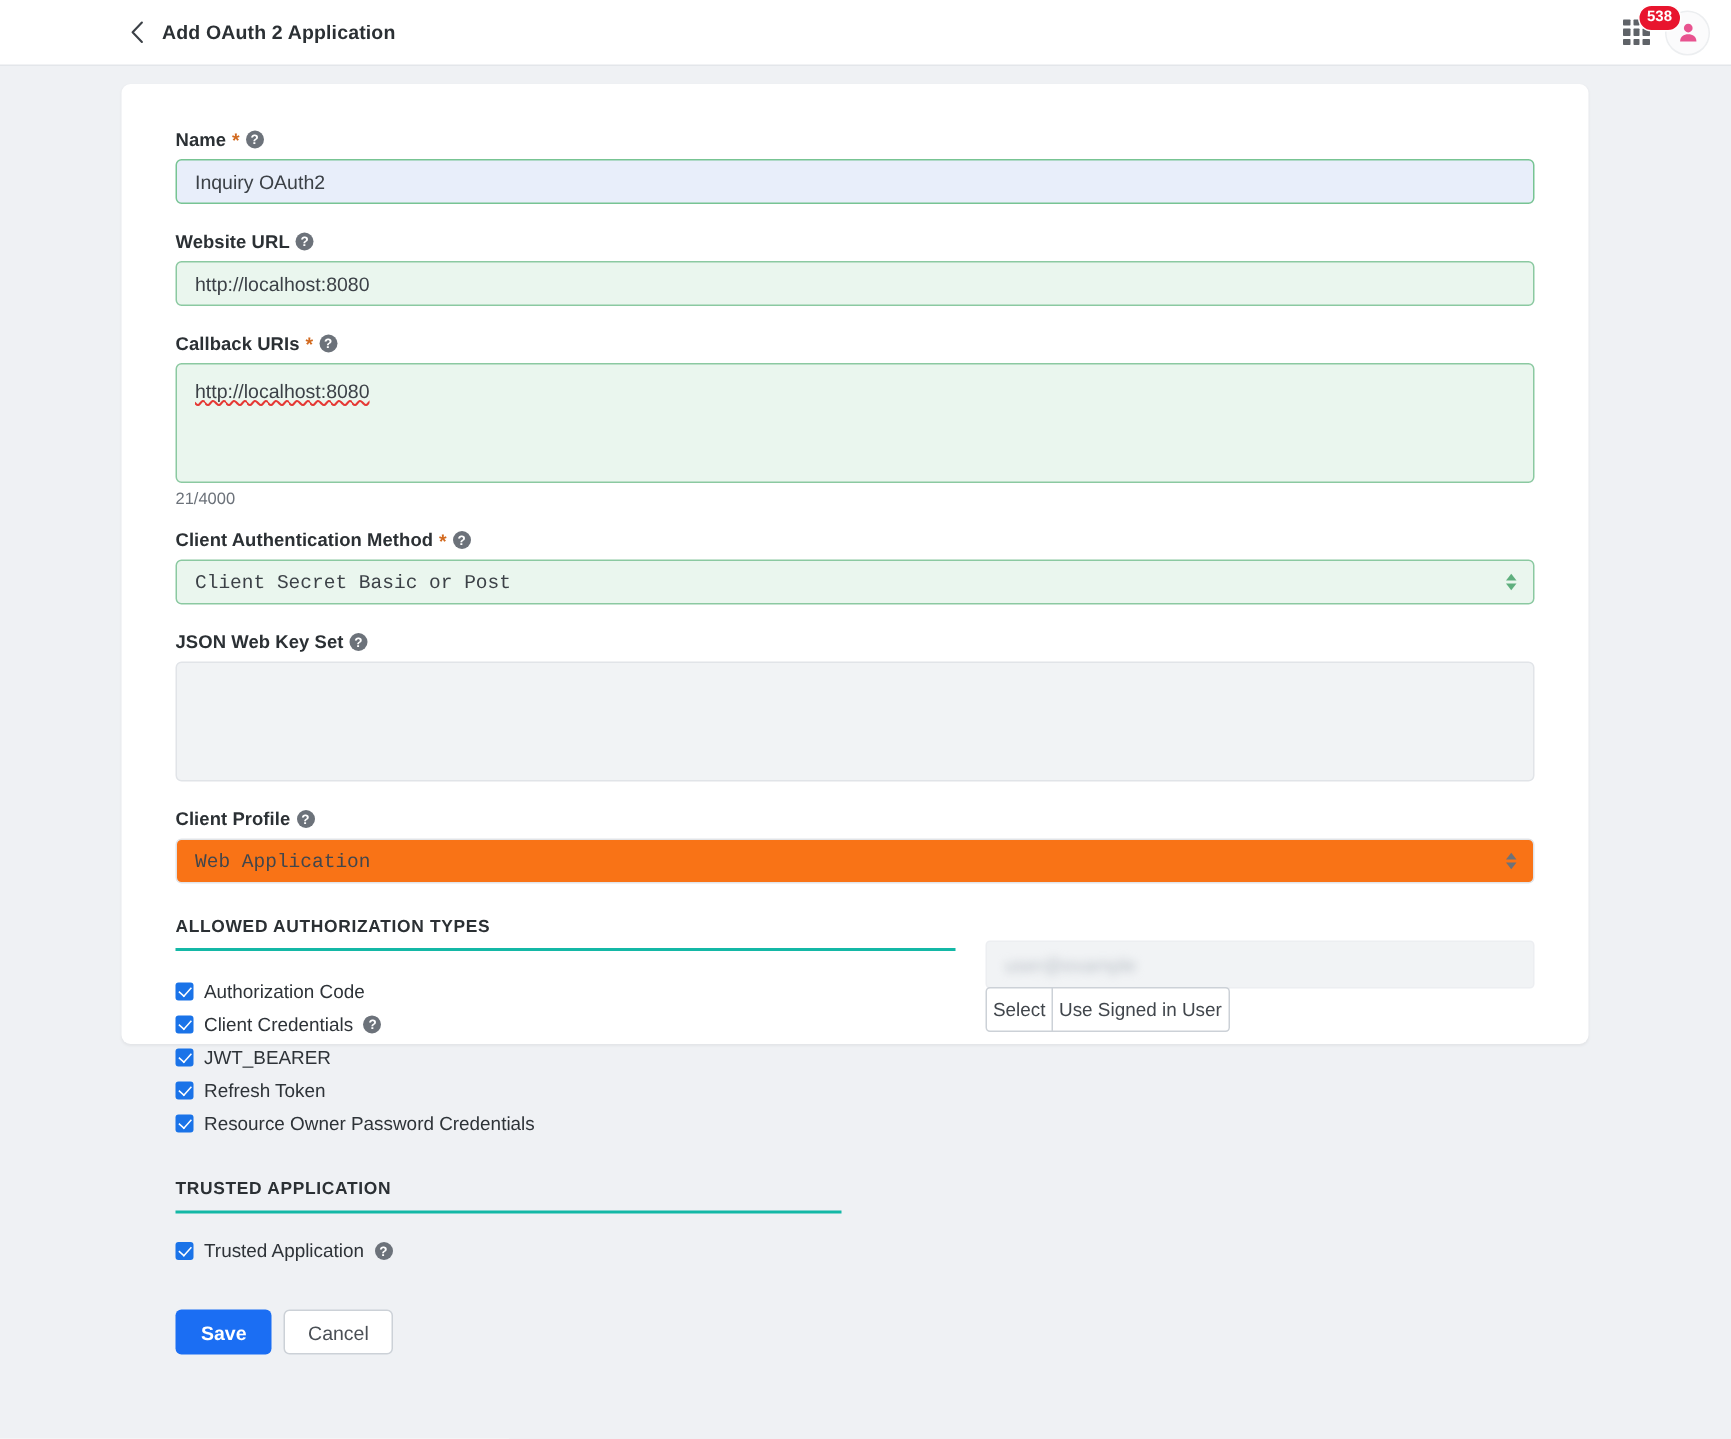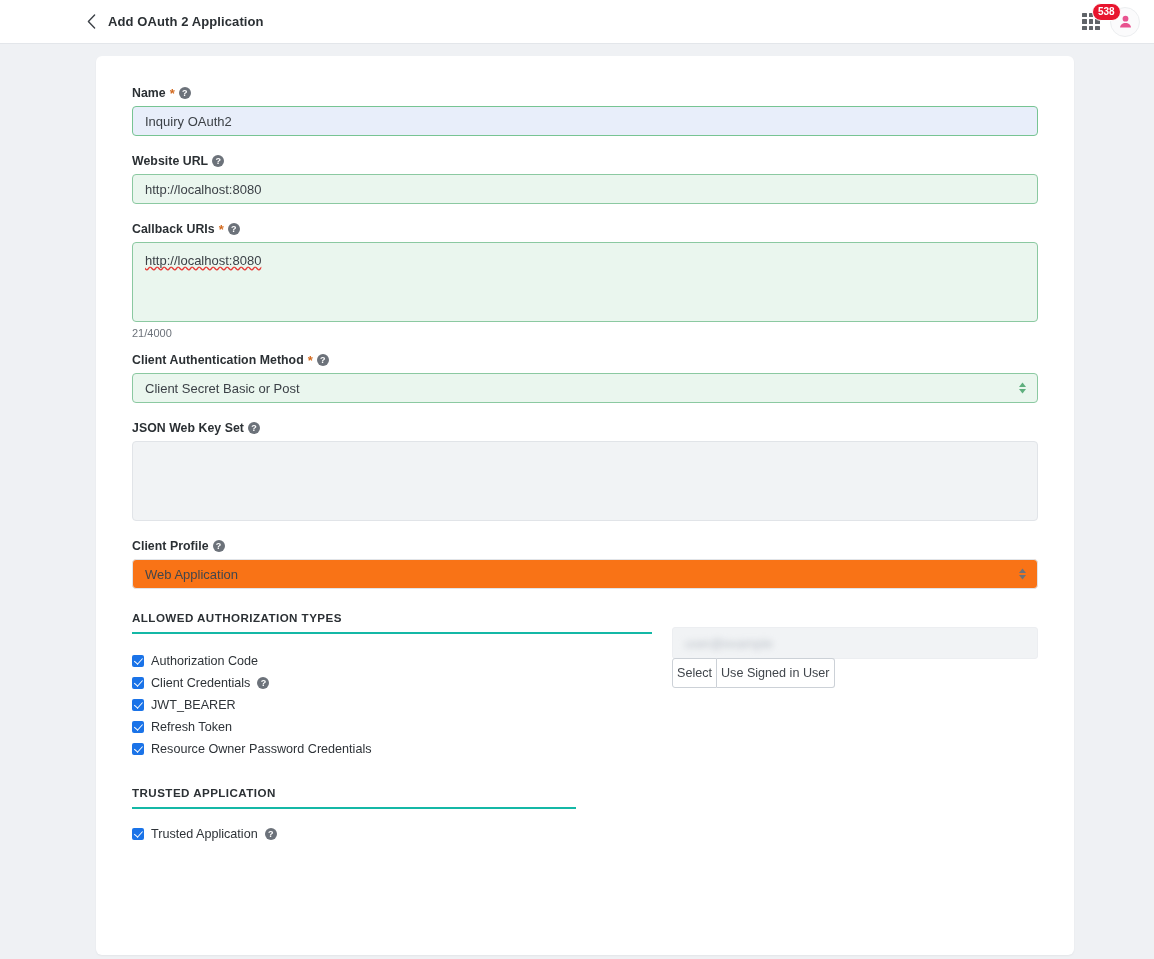--- a/index.html
+++ b/index.html
@@ -56,22 +56,22 @@
     background: #e8152e; color: #fff;
     font-size: 10px; font-weight: bold; line-height: 1;
     padding: 3px 5px 3px 5px; border-radius: 9px;
     min-width: 24px; text-align: center;
     border: 1.5px solid #fff;
     z-index: 3;
   }
 
   
   .card {
-    position: absolute; left: 96px; top: 56px;
-    width: 978px; height: 899px;
+    position: absolute; left: 81px; top: 56px;
+    width: 978px; height: 640px;
     background: #fff; border-radius: 6px;
     box-shadow: 0 1px 2px rgba(0,0,0,.05);
   }
   .card-inner { padding: 30px 36px 0 36px; }
 
   
   .field { margin-bottom: 18px; }
   .flabel {
     font-size: 12.3px; font-weight: bold; color: #2b3034;
     display: flex; align-items: center; gap: 4px;
@@ -112,21 +112,21 @@
   .spell { text-decoration: underline wavy #e53935; text-decoration-skip-ink: none; }
 
   .counter { font-size: 11px; color: #6c727a; margin-top: 5px; }
 
   .sel-wrap { position: relative; width: 906px; }
   .sel {
     width: 906px; height: 30px;
     border: 1px solid #8bc9a1; border-radius: 4px;
     background: #eaf6ee; font-size: 13px; color: #3c4147;
     padding: 0 28px 0 12px;
-    font-family: Liberation Sans, sans-serif;
+    font-family: Liberation Mono, monospace;
     outline: none; appearance: none; -webkit-appearance: none;
     display: flex; align-items: center;
   }
   .sel.neutral { background: #f97316; border: 1px solid #e1e4e8; color: #41464c; }
   .sel-arrow {
     position: absolute; right: 11px; top: 50%;
     transform: translateY(-50%);
     pointer-events: none; line-height: 0;
   }
 
@@ -359,15 +359,19 @@
       <div class="sec-head trusted">TRUSTED APPLICATION</div>
       <div class="cb-list" style="margin-top:18px;">
         <div class="cb-row">
           <span class="cb"></span>
           <span>Trusted Application</span>
           <span class="help">?</span>
         </div>
       </div>
     </div>
 
+    <div class="actions">
+      <div class="btn-primary">Save</div>
+      <div class="btn-secondary">Cancel</div>
+    </div>
 
   </div>
 </div>
 
 </body></html>

